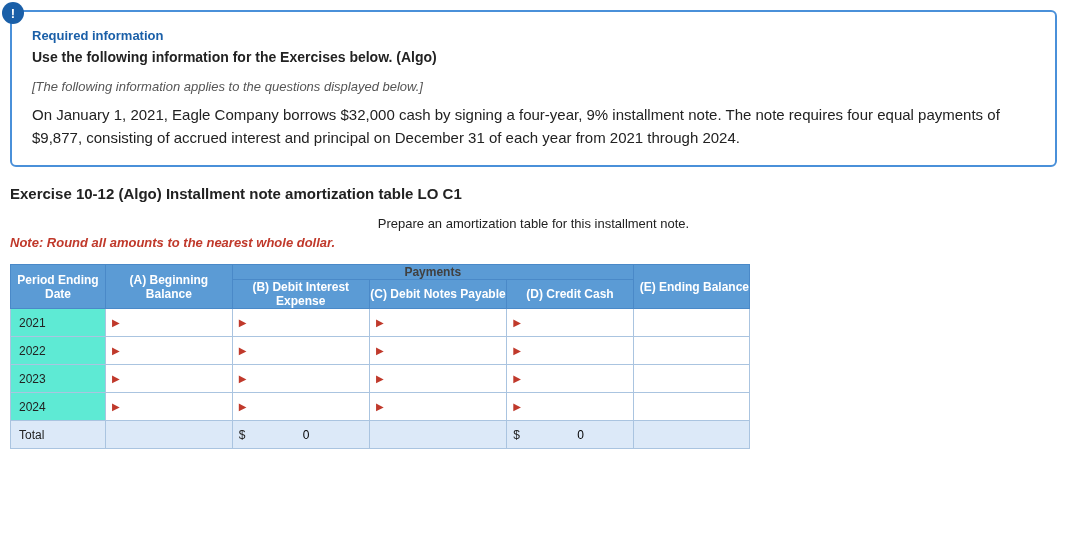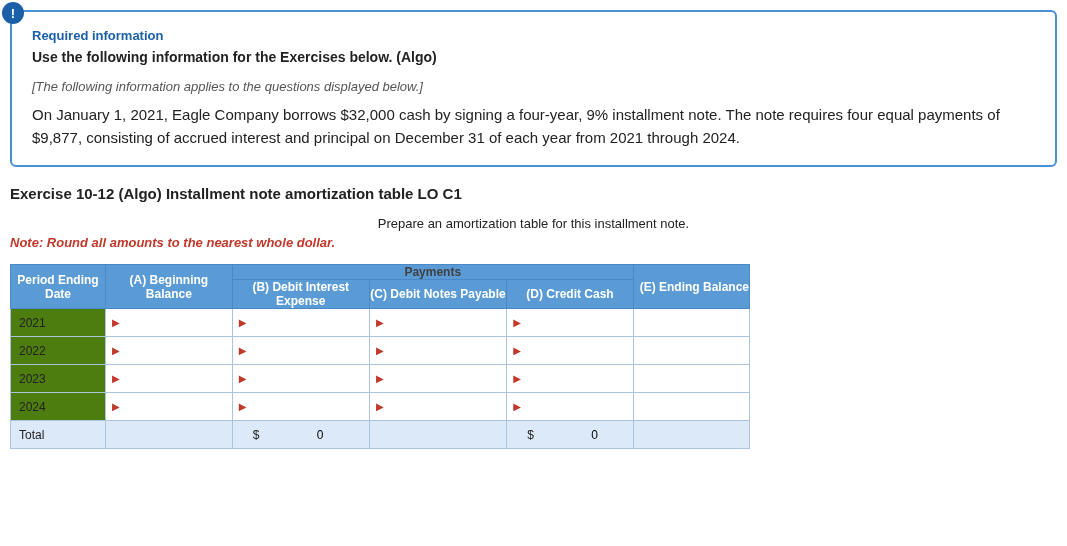--- a/index.html
+++ b/index.html
@@ -93,39 +93,39 @@
 
     .data-row td {
       border: 1px solid #aac4e0;
       padding: 4px 6px;
       background: #fff;
       vertical-align: middle;
       height: 28px;
     }
 
     .data-row td.year-cell {
-      background-color: #4d7c0f;
+      background-color: #5eead4;
       text-align: left;
       font-size: 12px;
       padding-left: 8px;
       width: 90px;
     }
 
     .data-row td input[type="text"] {
       border: none;
       outline: none;
       width: 100%;
       font-size: 12px;
       background: transparent;
       padding: 0 2px;
     }
 
     .total-row td {
       border: 1px solid #aac4e0;
-      padding: 4px 20px;
+      padding: 4px 6px;
       background: #dce9f8;
       vertical-align: middle;
       height: 28px;
     }
 
     .total-row td.total-label {
       font-size: 12px;
       padding-left: 8px;
     }
 

